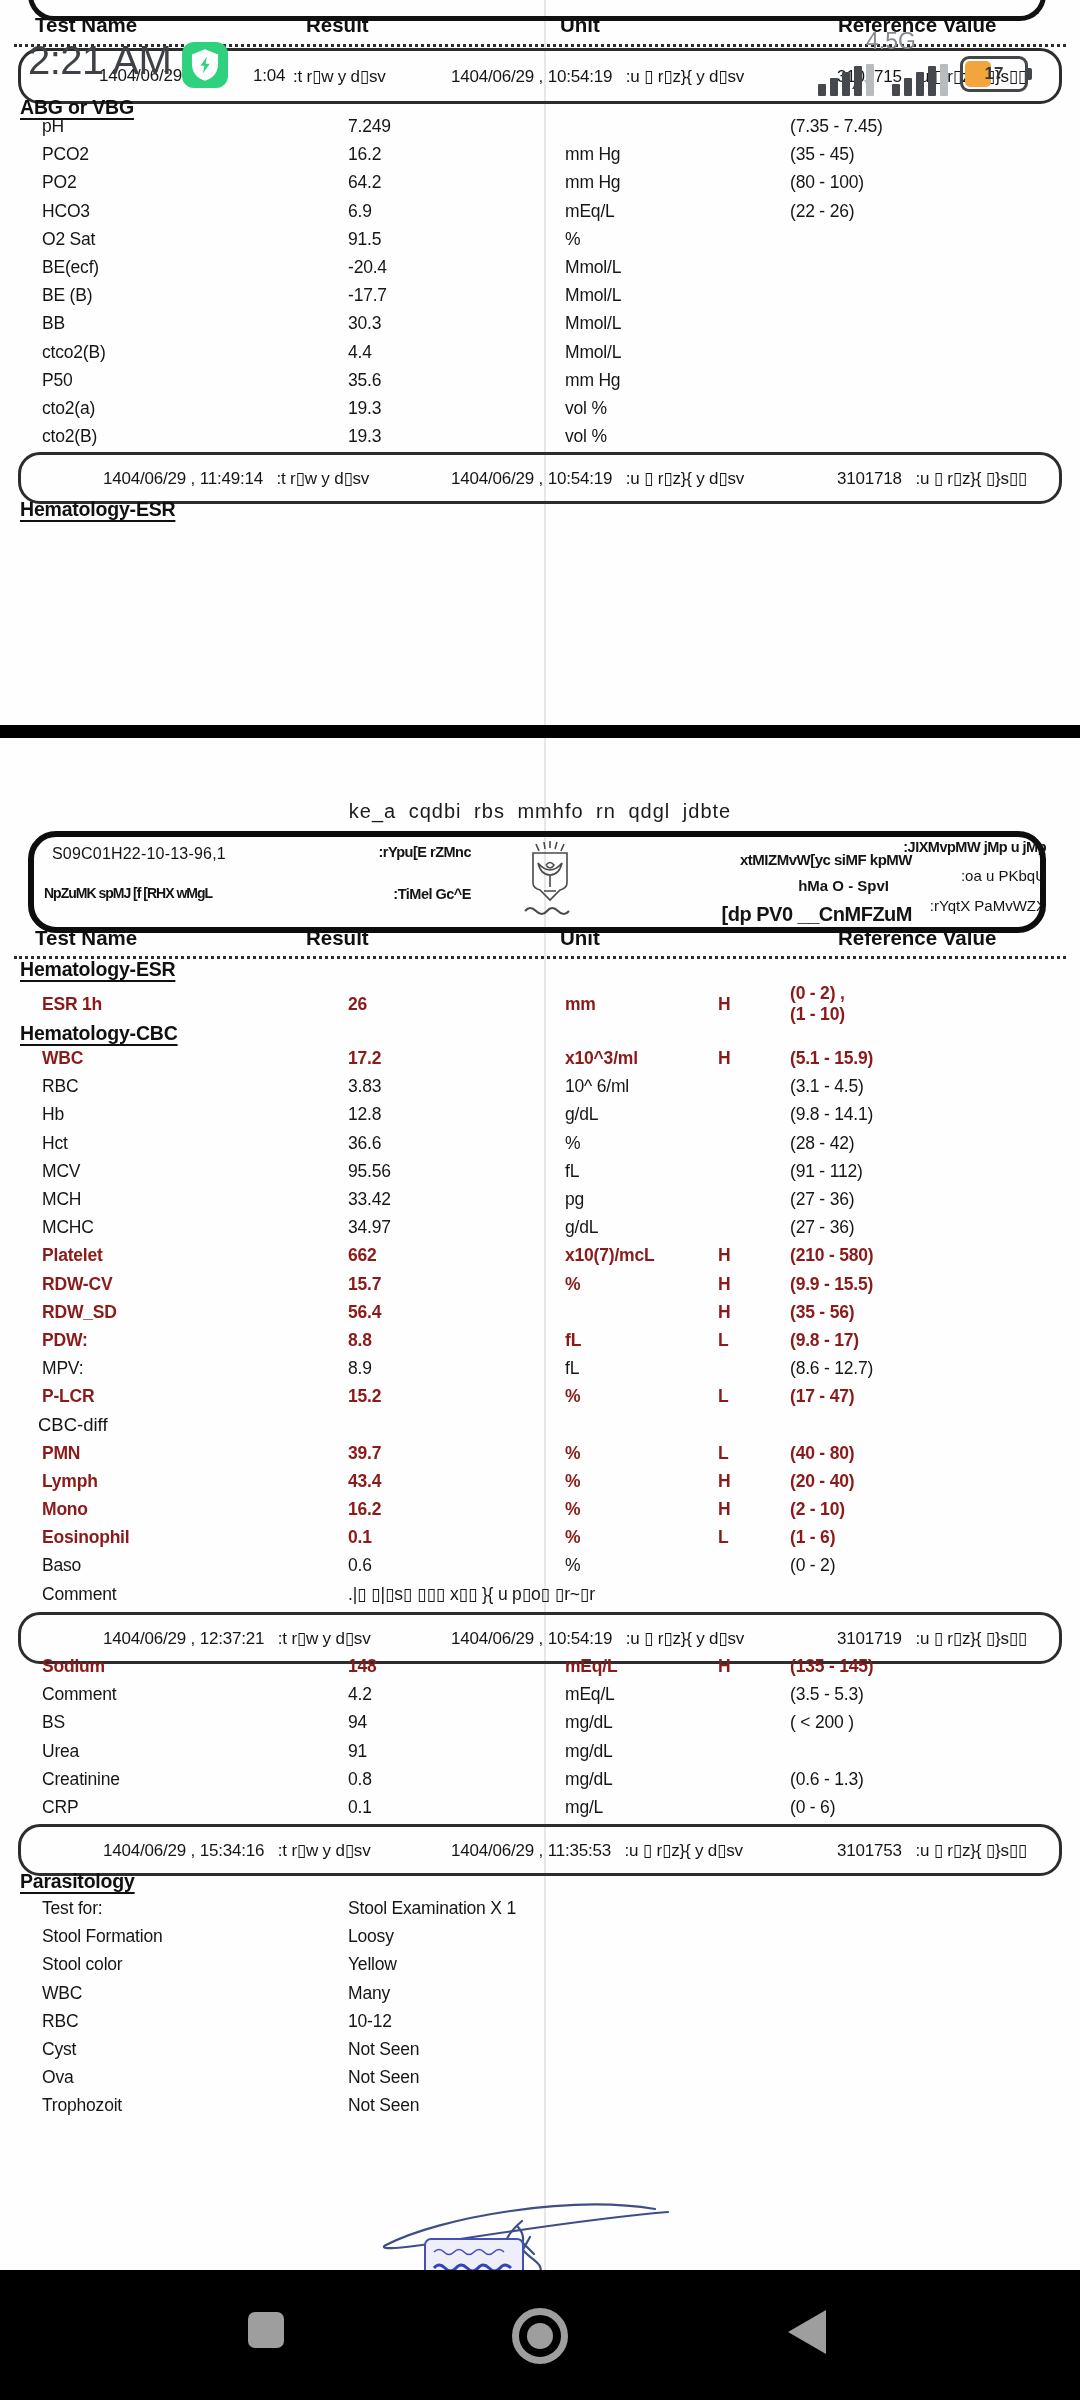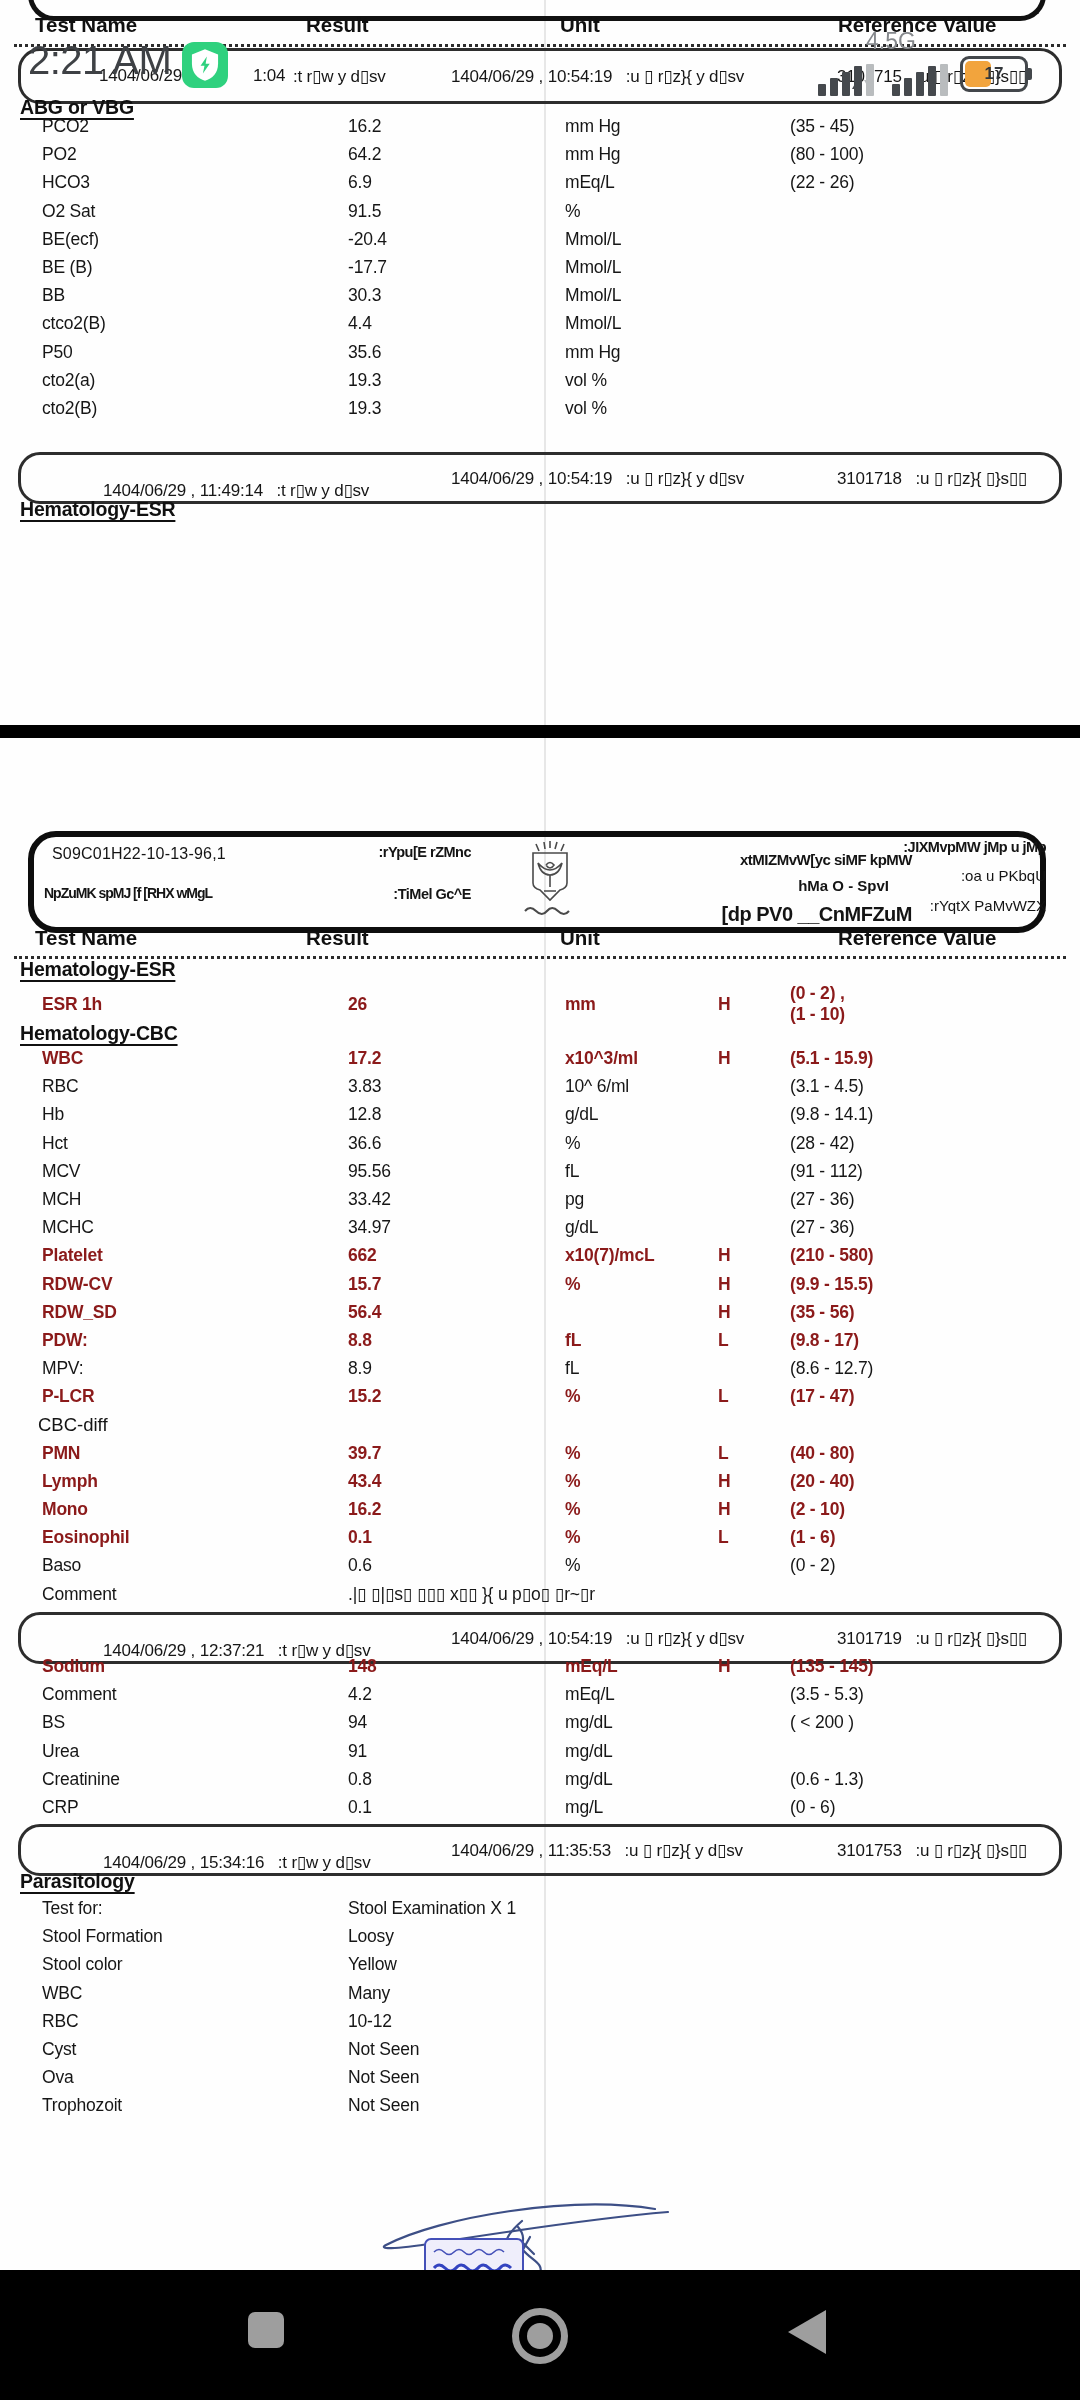--- a/index.html
+++ b/index.html
@@ -24,21 +24,21 @@
     text-decoration:underline;text-decoration-thickness:2px;text-underline-offset:4px;letter-spacing:-.2px;}
   .thead{position:absolute;left:0;right:0;height:28px;font-size:20.5px;font-weight:600;color:#101010;}
   .thead span{position:absolute;white-space:nowrap;}
   .th1{left:35px;} .th2{left:306px;} .th3{left:560px;} .th4{left:838px;}
   .dashline{position:absolute;left:14px;right:14px;border-top:3px dotted #2c2c2c;height:0;}
 
   
   .fbox{position:absolute;left:18px;right:18px;height:46px;border:3px solid #2d2d2d;border-radius:22px;
     background:transparent;font-size:17px;}
   .fbox span{position:absolute;top:50%;transform:translateY(-50%);white-space:nowrap;color:#161616;letter-spacing:-.2px;}
-  .ft-l{left:82px;margin-top:12px;} .ft-m{left:430px;} .ft-r{right:32px;}
+  .ft-l{left:82px;} .ft-m{left:430px;} .ft-r{right:32px;}
 
   
   #clipbox{position:absolute;left:28px;right:34px;top:-14px;height:30px;border:5px solid #111;border-top:none;
     border-radius:0 0 26px 26px;overflow:hidden;}
 
   
   #pageband{position:absolute;left:0;width:100%;top:725px;height:13px;background:#000;}
 
   
   #p2title{position:absolute;left:0;right:0;top:800px;text-align:center;font-size:20px;color:#1a1a1a;
@@ -115,20 +115,27 @@
     <span style="left:232px;">1:04</span>
     <span style="left:272px;">:t r▯w y d▯sv</span>
     <span class="ft-m"><b style="font-weight:400">1404/06/29 , 10:54:19</b>&nbsp;&nbsp;&nbsp;<b style="font-weight:400">:u ▯ r▯z}{ y d▯sv</b></span>
     <span class="ft-r"><b style="font-weight:400">3101715</b>&nbsp;&nbsp;&nbsp;<b style="font-weight:400">:u ▯ r▯z}{ ▯}s▯▯</b></span>
   </div>
 
   <div class="sec-heading" style="top:96px;">ABG or VBG</div>
 
   <div class="rows" style="top:112px;">
 
+      <div class="row">
+        <span class="c n">pH</span>
+        <span class="c r">7.249</span>
+        <span class="c u"></span>
+        <span class="c f"></span>
+        <span class="c ref"><span>(7.35 - 7.45)</span><span class="ref2"></span></span>
+      </div>
 
       <div class="row">
         <span class="c n">PCO2</span>
         <span class="c r">16.2</span>
         <span class="c u">mm Hg</span>
         <span class="c f"></span>
         <span class="c ref"><span>(35 - 45)</span><span class="ref2"></span></span>
       </div>
 
       <div class="row">
@@ -215,20 +222,21 @@
   <div class="fbox" style="top:452px;">
     <span class="ft-l"><b style="font-weight:400">1404/06/29 , 11:49:14</b>&nbsp;&nbsp;&nbsp;<b style="font-weight:400">:t r▯w y d▯sv</b></span>
     <span class="ft-m"><b style="font-weight:400">1404/06/29 , 10:54:19</b>&nbsp;&nbsp;&nbsp;<b style="font-weight:400">:u ▯ r▯z}{ y d▯sv</b></span>
     <span class="ft-r"><b style="font-weight:400">3101718</b>&nbsp;&nbsp;&nbsp;<b style="font-weight:400">:u ▯ r▯z}{ ▯}s▯▯</b></span>
   </div>
 
   <div class="sec-heading" style="top:498px;">Hematology-ESR</div>
 
   <div id="pageband"></div>
 
+  <div id="p2title">ke_a cqdbi rbs mmhfo rn qdgl jdbte</div>
 
   <div id="hbox">
     <span class="t" id="hb-id">S09C01H22-10-13-96,1</span>
     <span class="t" id="hb-l2">NpZuMK spMJ [f [RHX wMgL</span>
     <span class="t" id="hb-m1">:rYpu[E rZMnc</span>
     <span class="t" id="hb-m2">:TiMel Gc^E</span>
     <svg id="hb-logo" viewBox="0 0 82 82">
       <g stroke="#4a4a4a" fill="none" stroke-width="1.6">
         <path d="M30 12 L27 5 M36 10 L35 3 M41 9 L41 2 M46 10 L48 3 M52 12 L55 5"></path>
         <path d="M24 14 h34 v30 q0 5 -7 7 l-10 10 l-10 -10 q-7 -2 -7 -7 z"></path>

